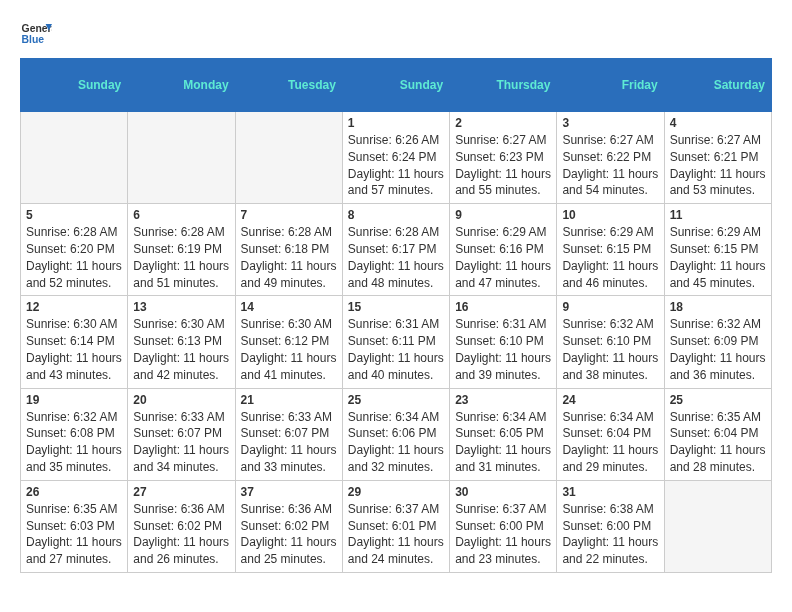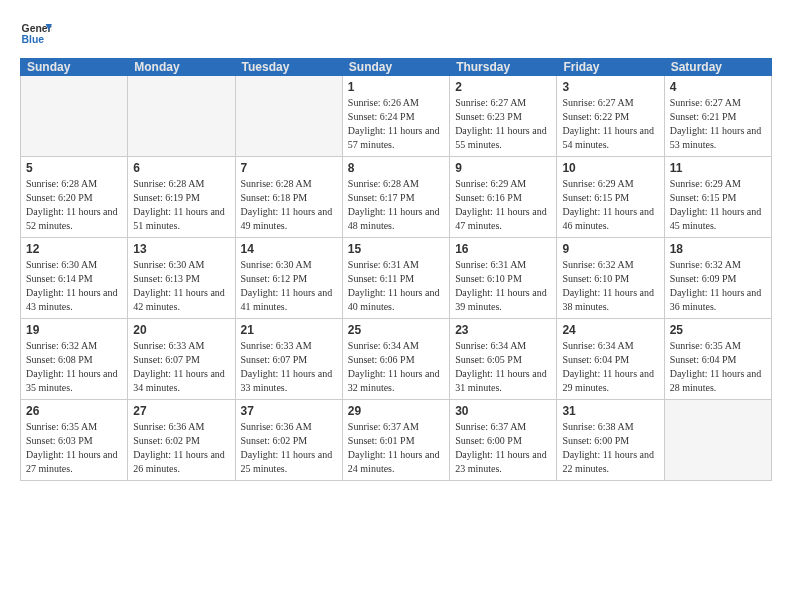--- a/index.html
+++ b/index.html
@@ -42,25 +42,25 @@
       font-size: 15px;
       color: #555;
     }
     .calendar {
       width: 100%;
       border-collapse: collapse;
       border: 1px solid #ccc;
     }
     .calendar th {
       background: #2a6ebb;
-      color: #e5e5e5;
+      color: #5eead4;
       font-size: 12px;
       font-weight: bold;
-      padding: 1px 6px;
-      text-align: left;
+      padding: 19px 6px;
+      text-align: right;
       border: 1px solid #2a6ebb;
     }
     .calendar td {
       vertical-align: top;
       font-size: 10.5px;
       color: #333;
       padding: 4px 5px;
       border: 1px solid #ccc;
       width: calc(100% / 7);
       min-height: 70px;
@@ -69,24 +69,23 @@
     .calendar td.empty {
       background: #f5f5f5;
     }
     .day-num {
       font-weight: bold;
       font-size: 12px;
       margin-bottom: 2px;
       display: block;
     }
     .day-info {
-      font-size: 10px;
+      font-size: 12px;
       line-height: 1.4;
       color: #333;
-      font-family: Liberation Serif, serif;
     }
     tr.week-row td {
       height: 78px;
     }
   </style>
 </head>
 <body>
 
 <div class="page">
   <div class="header">

